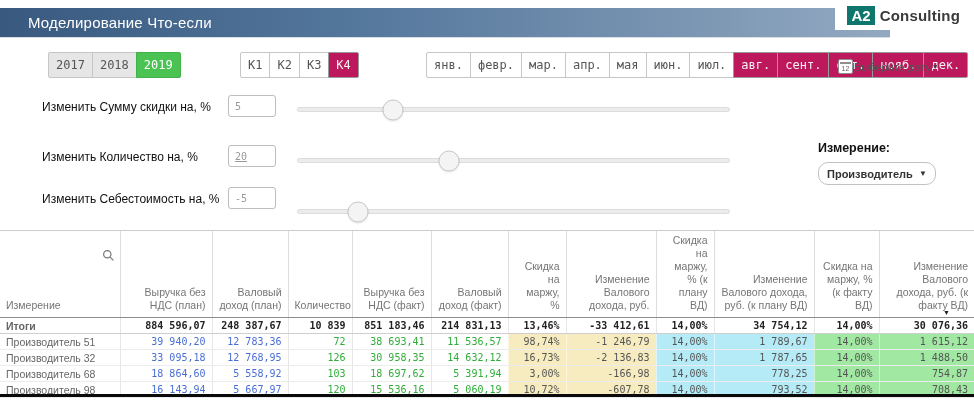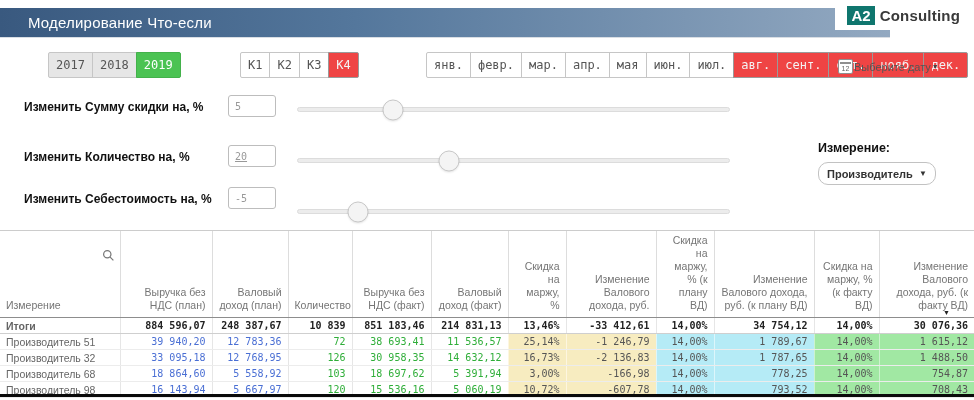--- a/index.html
+++ b/index.html
@@ -19,31 +19,31 @@
   
   .btn-group{position:absolute;display:flex}
   .fbtn{height:26px;display:flex;align-items:center;justify-content:center;padding:0 7px;
     font-size:12px;border:1px solid #c6c6c6;margin-left:-1px;cursor:pointer;
     font-family:"DejaVu Sans Mono",monospace;white-space:nowrap}
   .fbtn:first-child{margin-left:0;border-radius:2px 0 0 2px}
   .fbtn:last-child{border-radius:0 2px 2px 0}
   .fbtn.white{background:#fff;color:#555}
   .fbtn.gray{background:#e6e6e6;color:#555}
   .fbtn.sel-green{background:#4bc353;border-color:#43b14b;color:#fff}
-  .fbtn.sel-gray{background:#ef4444;border-color:#9a9a9a;color:#f3f3f3}
+  .fbtn.sel-gray{background:#be185d;border-color:#9a9a9a;color:#f3f3f3}
 
   
   .date-picker{position:absolute;left:838px;top:59px;display:flex;align-items:center;gap:1px;font-size:11px;color:#555;cursor:pointer}
   .cal-icon{width:15px;height:15px;border:1px solid #8f8f8f;border-radius:2px;position:relative;display:flex;align-items:flex-end;justify-content:center;background:#fff}
   .cal-icon::before{content:"";position:absolute;top:2px;left:1px;right:1px;height:2px;background:#8f8f8f}
   .cal-day{font-size:7px;color:#666;line-height:9px}
   .dp-arrow{font-size:7px;color:#444}
 
   
-  .ctl-label{position:absolute;left:24px;font-weight:bold;font-size:12px;color:#111;white-space:nowrap}
+  .ctl-label{position:absolute;left:42px;font-weight:normal;font-size:12px;color:#111;white-space:nowrap}
   .ctl-input{position:absolute;left:228px;width:48px;height:22px;border:1px solid #bdbdbd;border-radius:3px;
     font-size:10px;color:#999;padding:0 6px;font-family:"DejaVu Sans Mono",monospace;background:#fff;outline:none}
   .track{position:absolute;left:297px;width:433px;height:5px;background:#ececec;border:1px solid #dcdcdc;border-radius:3px;cursor:pointer}
   .handle{position:absolute;top:50%;width:21px;height:21px;border-radius:50%;background:#f4f4f4;border:1px solid #c8c8c8;
     transform:translate(-50%,-50%);box-shadow:0 1px 2px rgba(0,0,0,.10);cursor:pointer}
 
   
   .dim-label{position:absolute;left:818px;top:141px;font-weight:bold;font-size:12.5px;color:#111}
   .dim-select{position:absolute;left:818px;top:162px;width:118px;height:23px;border:1px solid #c2c2c2;border-radius:10px;background:#fff;
     display:flex;align-items:center;justify-content:space-between;padding:0 8px;font-size:11px;font-weight:bold;color:#333;cursor:pointer}
@@ -187,21 +187,21 @@
           <td class="c-greenbg num">14,00%</td>
           <td class="c-greenbg num">30 076,36</td>
         </tr>
         <tr class="data-row">
           <td class="c-name">Производитель 51</td>
           <td class="c-blue num">39 940,20</td>
           <td class="c-blue num">12 783,36</td>
           <td class="c-green num">72</td>
           <td class="c-green num">38 693,41</td>
           <td class="c-green num">11 536,57</td>
-          <td class="c-yellow num">25,14%</td>
+          <td class="c-yellow num">98,74%</td>
           <td class="c-yellow num">-1 246,79</td>
           <td class="c-cyan num">14,00%</td>
           <td class="c-cyan num">1 789,67</td>
           <td class="c-greenbg num">14,00%</td>
           <td class="c-greenbg num">1 615,12</td>
         </tr>
         <tr class="data-row">
           <td class="c-name">Производитель 32</td>
           <td class="c-blue num">33 095,18</td>
           <td class="c-blue num">12 768,95</td>

